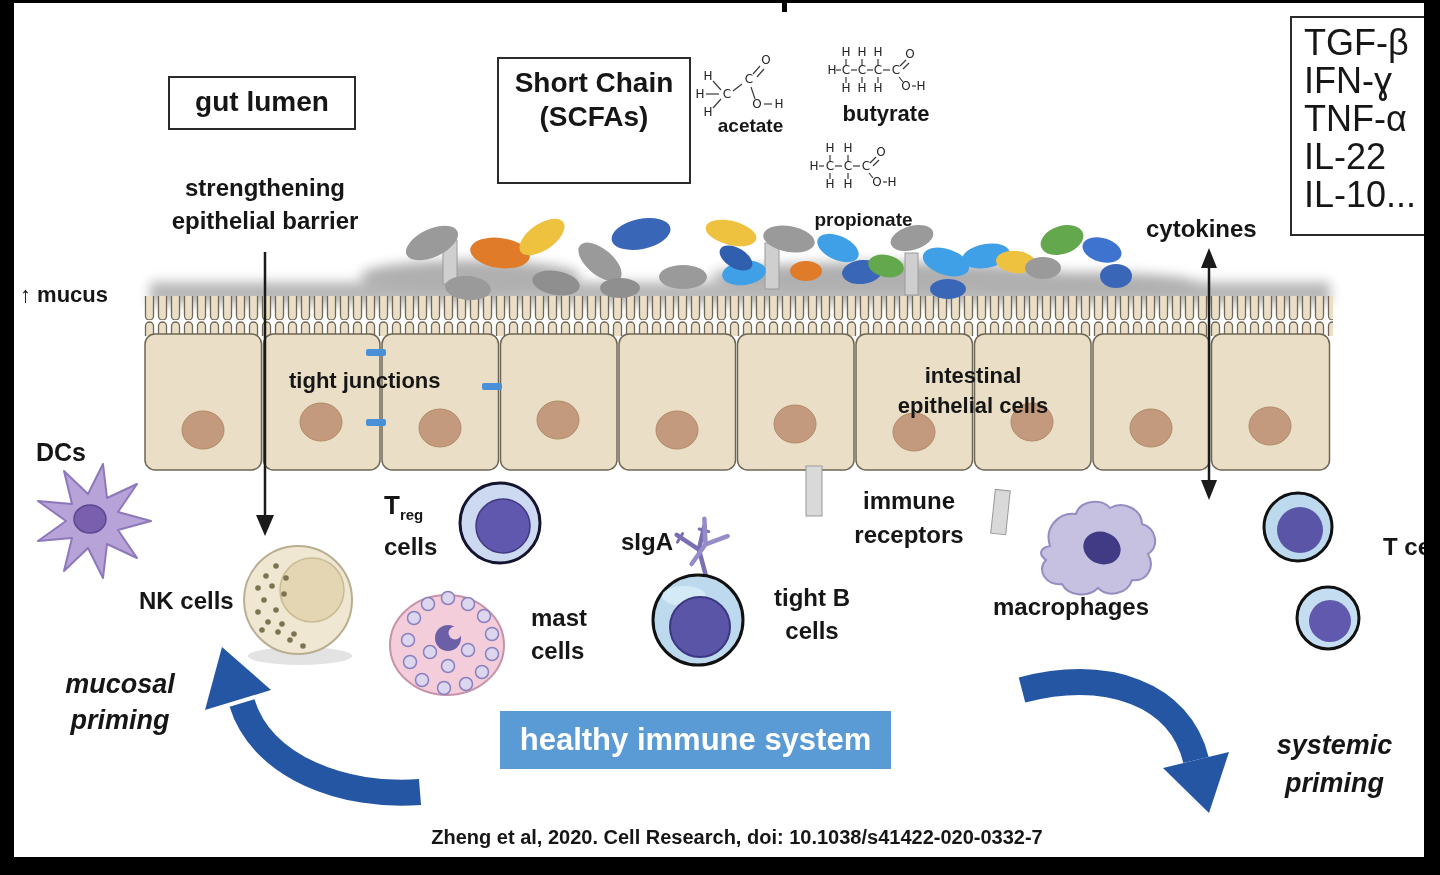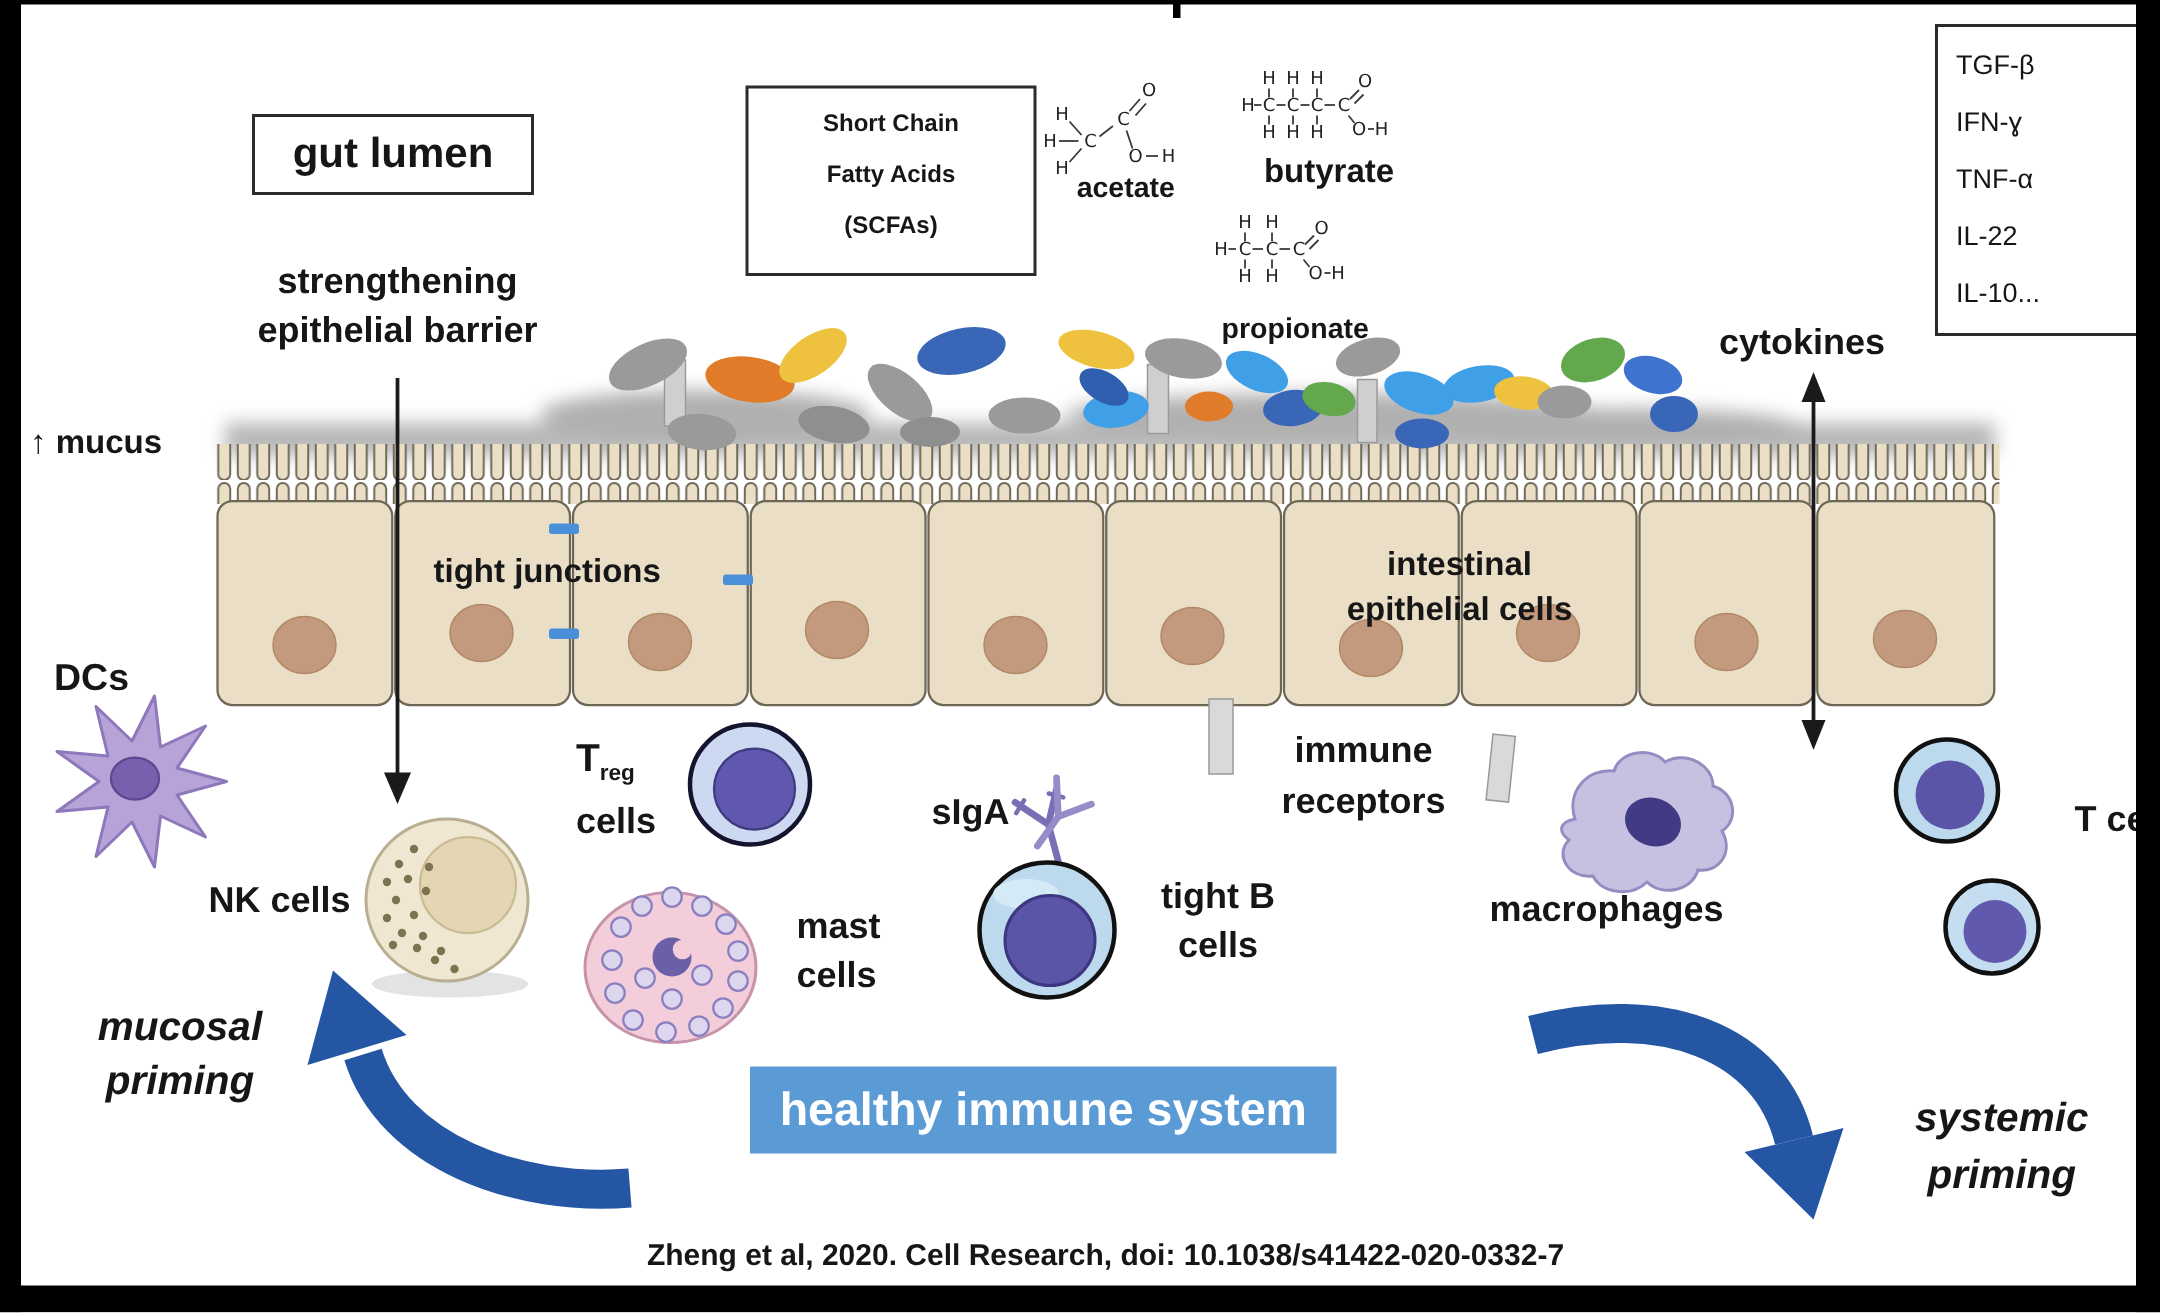--- a/index.html
+++ b/index.html
@@ -294,31 +294,30 @@
       <polygon points="1163,768 1229,752 1209,813" fill="#2456a4"></polygon>
     </g>
 
     <rect x="782" y="0" width="5" height="12" fill="#000"></rect>
   </svg>
 
   <div class="label" style="left:20px;top:281px;font-size:22px;">↑ mucus</div>
 
   <div class="box center" style="left:168px;top:76px;width:184px;height:50px;font-size:28px;line-height:48px;">gut lumen</div>
 
-  <div class="box center" style="left:497px;top:57px;width:190px;height:116px;font-size:16px;line-height:34px;padding-top:7px;">
+  <div class="box center" style="left:497px;top:57px;width:190px;height:116px;font-size:28px;line-height:34px;padding-top:7px;">
     <div>Short Chain</div>
-    <div>Fatty Acids</div>
     <div>(SCFAs)</div>
   </div>
 
   <div class="label center" style="left:703px;top:114px;width:95px;font-size:19px;">acetate</div>
   <div class="label center" style="left:836px;top:100px;width:100px;font-size:22px;">butyrate</div>
   <div class="label center" style="left:806px;top:208px;width:115px;font-size:19px;">propionate</div>
 
-  <div class="box" style="left:1290px;top:16px;width:126px;height:198px;font-weight:normal;font-size:18px;line-height:38px;padding:6px 0 0 12px;">
+  <div class="box" style="left:1290px;top:16px;width:126px;height:198px;font-weight:normal;font-size:36px;line-height:38px;padding:6px 0 12px 12px;">
     <div>TGF-β</div>
     <div>IFN-ɣ</div>
     <div>TNF-α</div>
     <div>IL-22</div>
     <div>IL-10...</div>
   </div>
 
   <div class="label center" style="left:140px;top:171px;width:250px;font-size:24px;line-height:33px;">
     <div>strengthening</div>
     <div>epithelial barrier</div>

